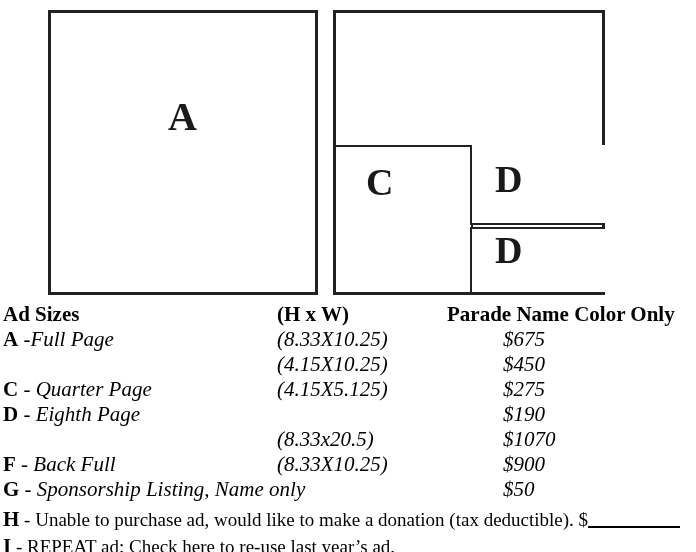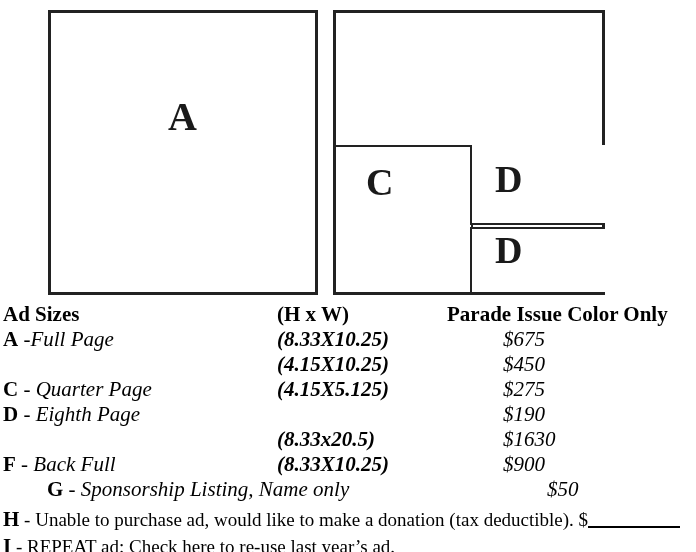--- a/index.html
+++ b/index.html
@@ -144,21 +144,20 @@
     position: absolute;
     left: 3px;
     top: 0;
     white-space: nowrap;
   }
   .col-dim {
     position: absolute;
     left: 277px;
     top: 0;
     white-space: nowrap;
-    font-weight: bold;
   }
   .col-price {
     position: absolute;
     left: 503px;
     top: 0;
     white-space: nowrap;
   }
   .col-price-hdr {
     position: absolute;
     left: 447px;
@@ -182,21 +181,21 @@
   .plain {
     font-style: normal;
     font-size: 19px;
   }
   .blankline {
     display: inline-block;
     width: 92px;
     border-bottom: 2px solid #000000;
     vertical-align: -2px;
   }
-  .row-g { height: 30px; margin-left: 44px; }
+  .row-g { height: 30px; }
   .row-h { height: 27px; }
 </style>
 </head>
 <body>
 
 <div id="diagram">
 
   <div class="adbox" id="box-a"></div>
   <div class="boxletter" id="letter-a">A</div>
 
@@ -213,21 +212,21 @@
 
   <div class="adbox-inner" id="box-d2"></div>
   <div class="boxletter" id="letter-d2">D</div>
 </div>
 
 <div id="pricelist">
 
   <div class="row">
     <span class="col-name hdr">Ad Sizes</span>
     <span class="col-dim hdr">(H x W)</span>
-    <span class="col-price-hdr hdr">Parade Issue Color Only</span>
+    <span class="col-price-hdr hdr">Parade Name Color Only</span>
   </div>
 
   <div class="row">
     <span class="col-name"><span class="key">A</span><span class="ital"> -</span><span class="ital">Full Page</span></span>
     <span class="col-dim ital">(8.33X10.25)</span>
     <span class="col-price ital">$675</span>
   </div>
 
   <div class="row">
     <span class="col-dim ital">(4.15X10.25)</span>
@@ -240,21 +239,21 @@
     <span class="col-price ital">$275</span>
   </div>
 
   <div class="row">
     <span class="col-name"><span class="key">D</span><span class="ital"> - </span><span class="ital">Eighth Page</span></span>
     <span class="col-price ital">$190</span>
   </div>
 
   <div class="row">
     <span class="col-dim ital">(8.33x20.5)</span>
-    <span class="col-price ital">$1630</span>
+    <span class="col-price ital">$1070</span>
   </div>
 
   <div class="row">
     <span class="col-name"><span class="key">F</span><span class="ital"> - </span><span class="ital">Back Full</span></span>
     <span class="col-dim ital">(8.33X10.25)</span>
     <span class="col-price ital">$900</span>
   </div>
 
   <div class="row row-g">
     <span class="col-name"><span class="key">G</span><span class="ital"> - </span><span class="ital">Sponsorship Listing, Name only</span></span>

